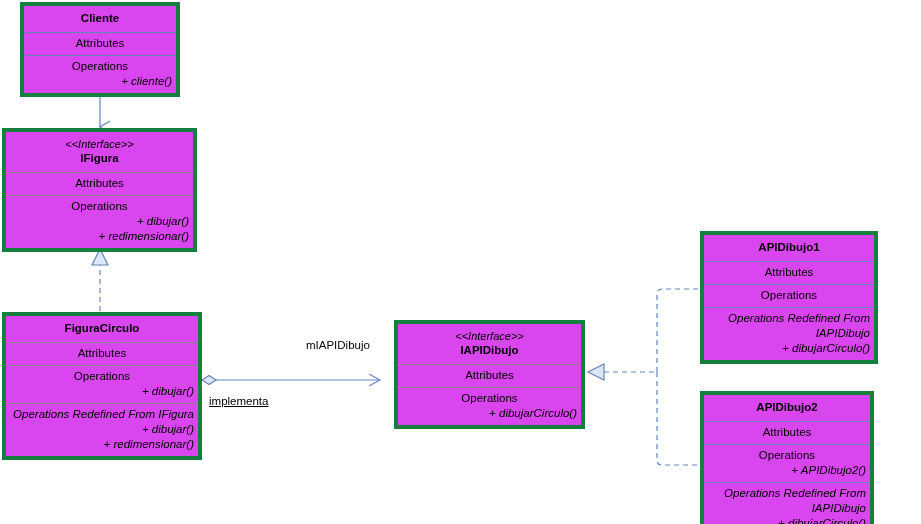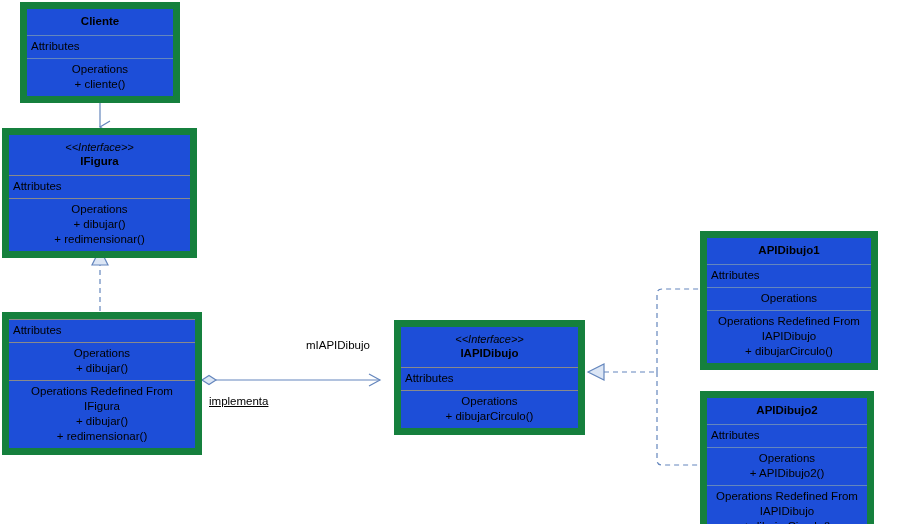--- a/index.html
+++ b/index.html
@@ -24,22 +24,22 @@
   svg#edges {
     position: absolute;
     left: 0; top: 0;
     width: 921px;
     height: 524px;
     pointer-events: none;
   }
   .uml-class {
     position: absolute;
     box-sizing: border-box;
-    background: #1d4ed8;
-    border: 7px solid #15803d;
+    background: #d946ef;
+    border: 4px solid #15803d;
     z-index: 2;
   }
   .uml-row {
     box-sizing: border-box;
     border-top: 1px solid #8a8a8a;
     padding: 3px 4px 4px 4px;
     font-size: 11.5px;
     line-height: 15px;
   }
   .uml-row.first {
@@ -56,28 +56,30 @@
   }
   .stereotype {
     display: block;
     text-align: center;
     font-style: italic;
     font-weight: normal;
     font-size: 11px;
     line-height: 14px;
   }
   .row-center {
+    text-align: center;
   }
   .centered-title {
     display: block;
     text-align: center;
   }
   .member {
     display: block;
-    text-align: center;
+    text-align: right;
+    font-style: italic;
   }
   .edge-label {
     position: absolute;
     font-size: 11.5px;
     line-height: 14px;
     white-space: nowrap;
     z-index: 3;
     color: #000000;
   }
 </style>
@@ -140,20 +142,23 @@
       <span>Attributes</span>
     </div>
     <div class="uml-row">
       <span class="centered-title">Operations</span>
       <span class="member">+ dibujar()</span>
       <span class="member">+ redimensionar()</span>
     </div>
   </div>
 
   <div class="uml-class" style="left:2px; top:312px; width:200px;">
+    <div class="uml-row first row-head">
+      <span class="centered-title">FiguraCirculo</span>
+    </div>
     <div class="uml-row row-center">
       <span>Attributes</span>
     </div>
     <div class="uml-row">
       <span class="centered-title">Operations</span>
       <span class="member">+ dibujar()</span>
     </div>
     <div class="uml-row">
       <span class="member">Operations Redefined From IFigura</span>
       <span class="member">+ dibujar()</span>

